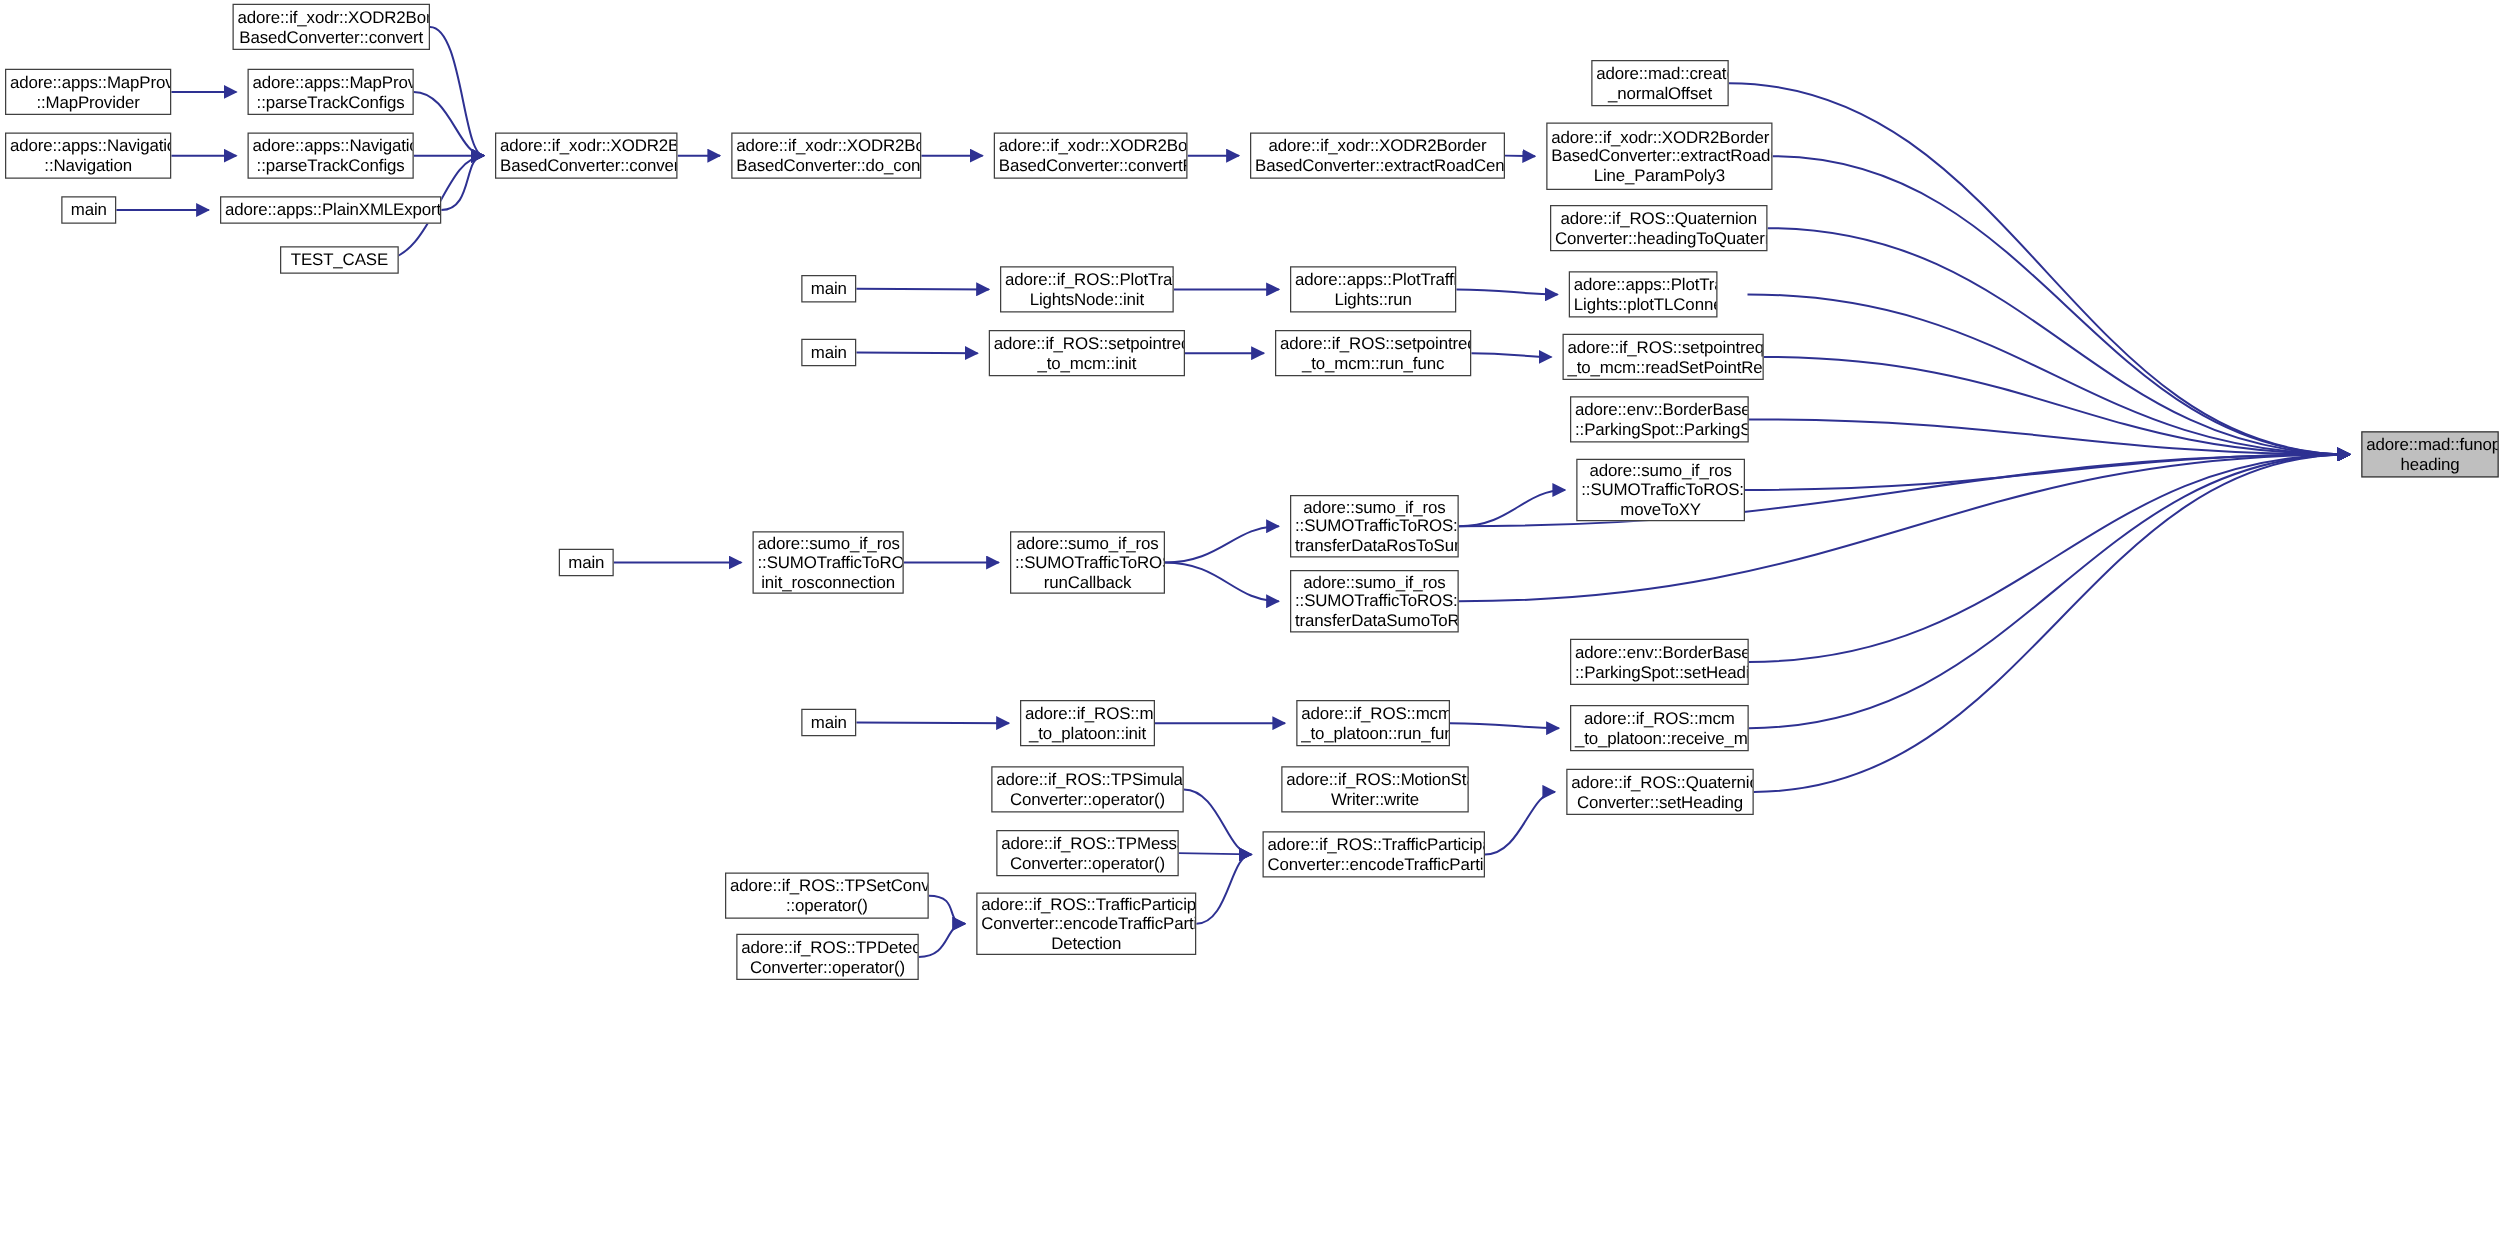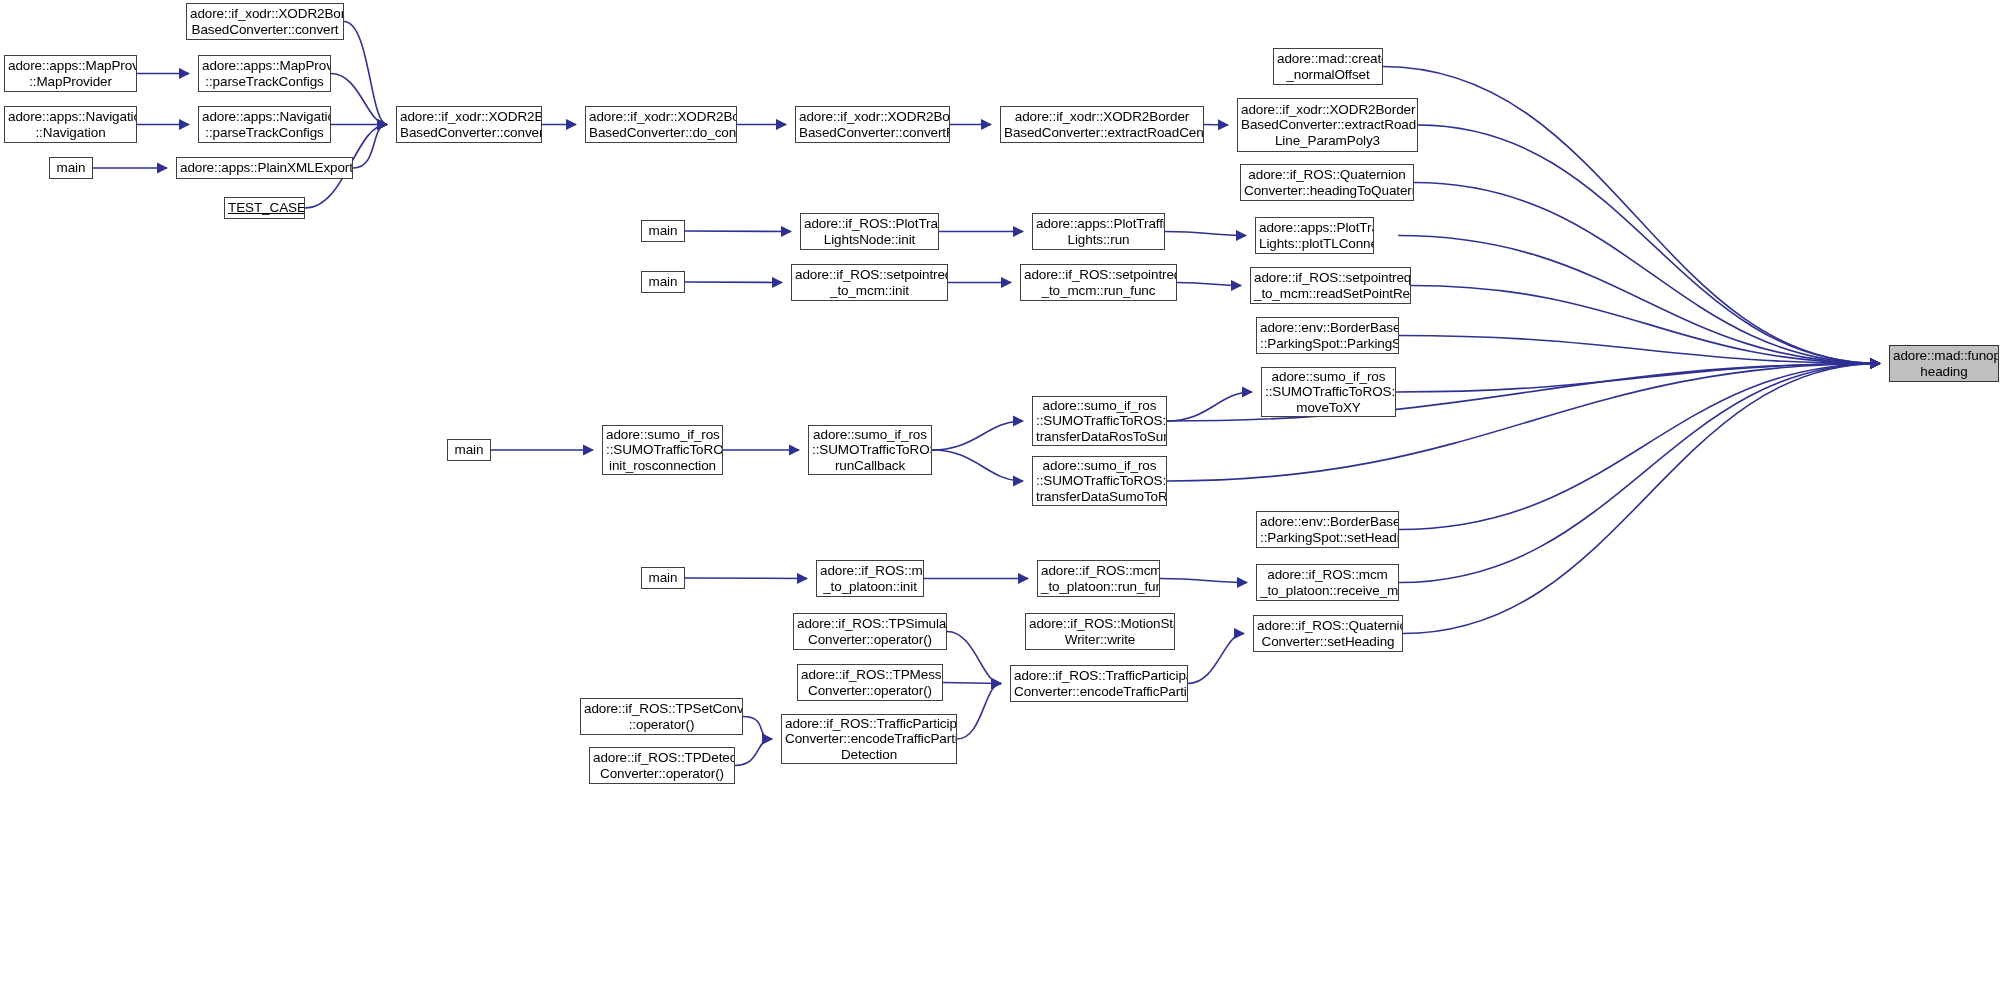--- a/index.html
+++ b/index.html
@@ -115,21 +115,21 @@
       <div class="gnode" style="left: 4px; top: 55px; width: 133px; height: 37px;"><span class="gnode-label">adore::apps::MapProvider
 ::MapProvider</span></div>
       <div class="gnode" style="left: 198px; top: 55px; width: 133px; height: 37px;"><span class="gnode-label">adore::apps::MapProvider
 ::parseTrackConfigs</span></div>
       <div class="gnode" style="left: 4px; top: 106px; width: 133px; height: 37px;"><span class="gnode-label">adore::apps::Navigation
 ::Navigation</span></div>
       <div class="gnode" style="left: 198px; top: 106px; width: 133px; height: 37px;"><span class="gnode-label">adore::apps::Navigation
 ::parseTrackConfigs</span></div>
       <div class="gnode" style="left: 49px; top: 157px; width: 44px; height: 22px;"><span class="gnode-label">main</span></div>
       <div class="gnode" style="left: 176px; top: 157px; width: 177px; height: 22px;"><span class="gnode-label">adore::apps::PlainXMLExporter::run</span></div>
-      <div class="gnode" style="left: 224px; top: 197px; width: 81px; height: 22px; text-decoration: underline;"><span class="gnode-label">TEST_CASE</span></div>
+      <div class="gnode" style="left: 224px; top: 197px; width: 95px; height: 22px;"><span class="gnode-label">TEST_CASE</span></div>
       <div class="gnode" style="left: 396px; top: 106px; width: 146px; height: 37px;"><span class="gnode-label">adore::if_xodr::XODR2Border
 BasedConverter::convert</span></div>
       <div class="gnode" style="left: 585px; top: 106px; width: 152px; height: 37px;"><span class="gnode-label">adore::if_xodr::XODR2Border
 BasedConverter::do_convert</span></div>
       <div class="gnode" style="left: 795px; top: 106px; width: 155px; height: 37px;"><span class="gnode-label">adore::if_xodr::XODR2Border
 BasedConverter::convertRoad</span></div>
       <div class="gnode" style="left: 1000px; top: 106px; width: 204px; height: 37px;"><span class="gnode-label">adore::if_xodr::XODR2Border
 BasedConverter::extractRoadCenterLine</span></div>
       <div class="gnode" style="left: 1273px; top: 48px; width: 110px; height: 37px;"><span class="gnode-label">adore::mad::create
 _normalOffset</span></div>

